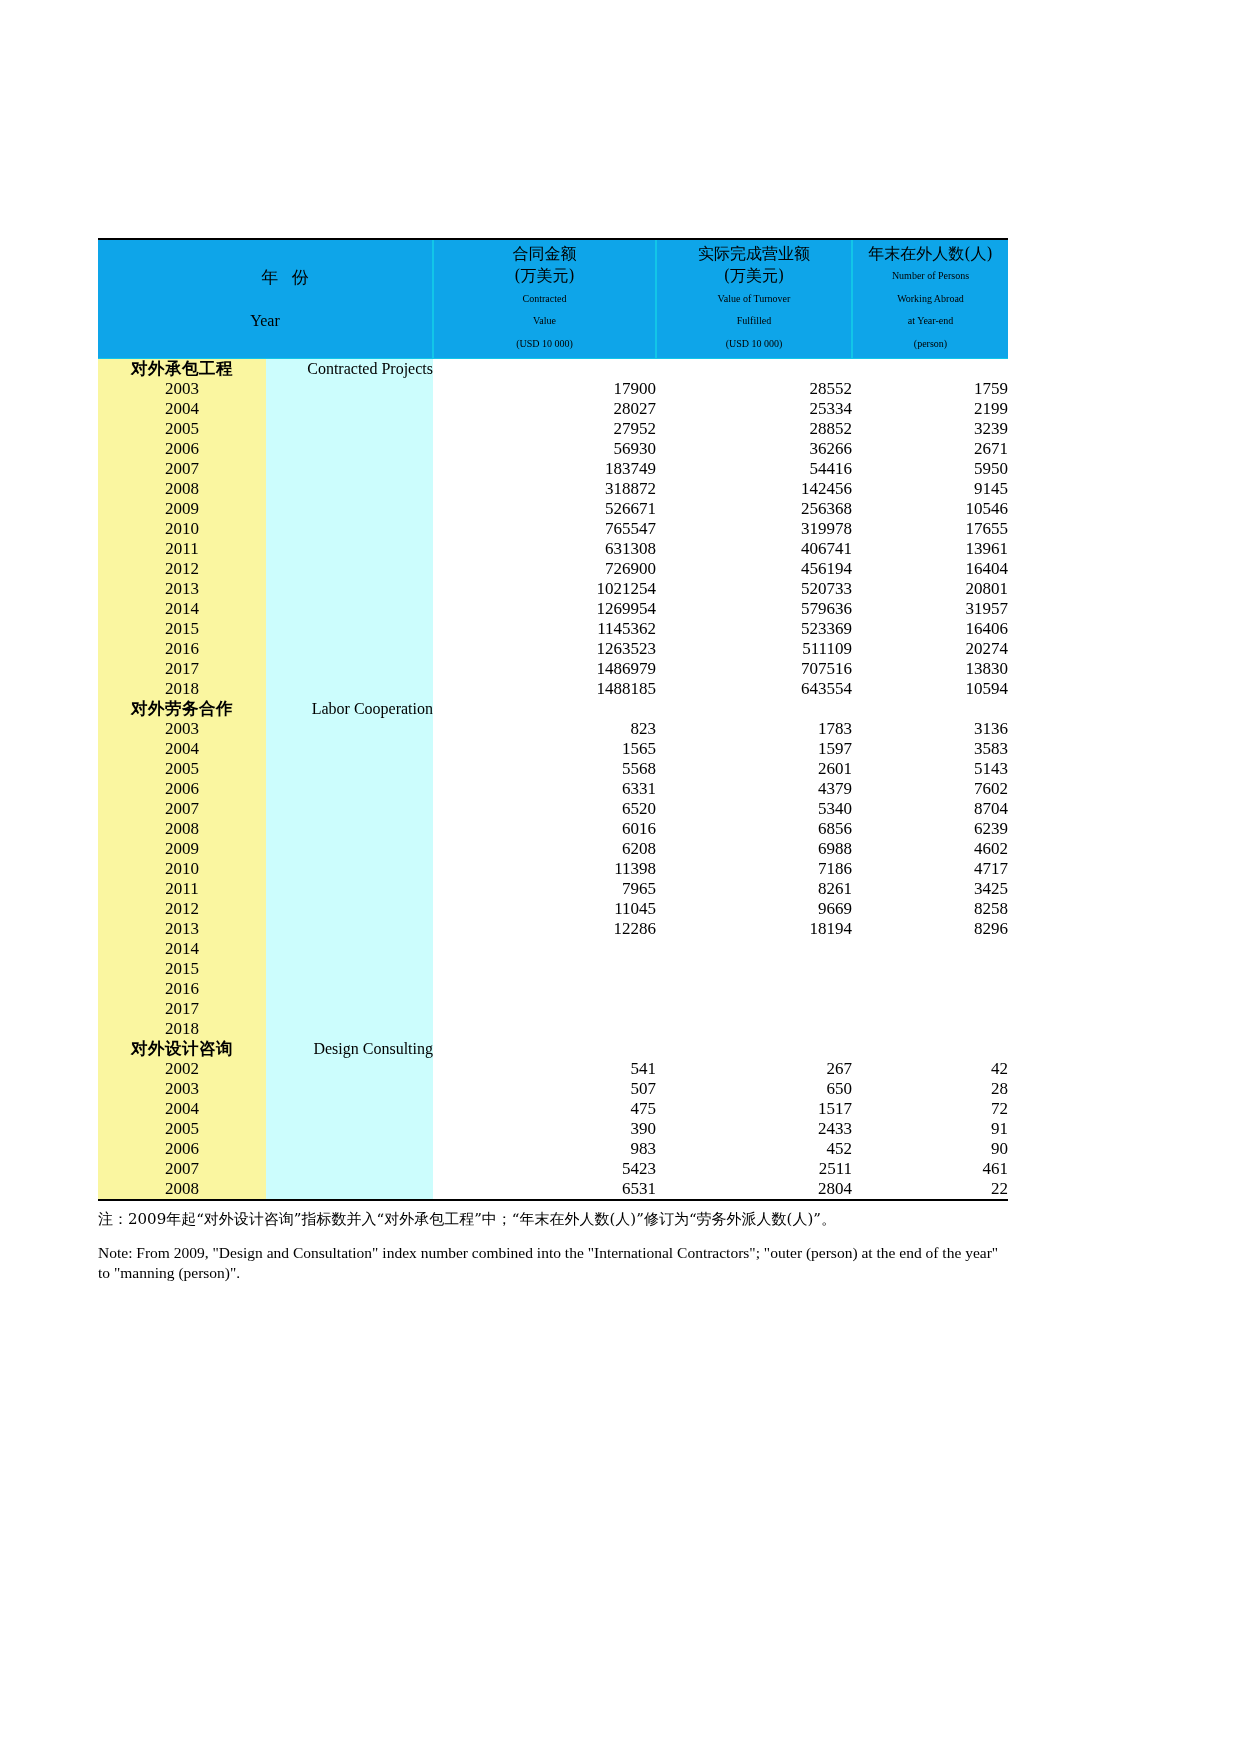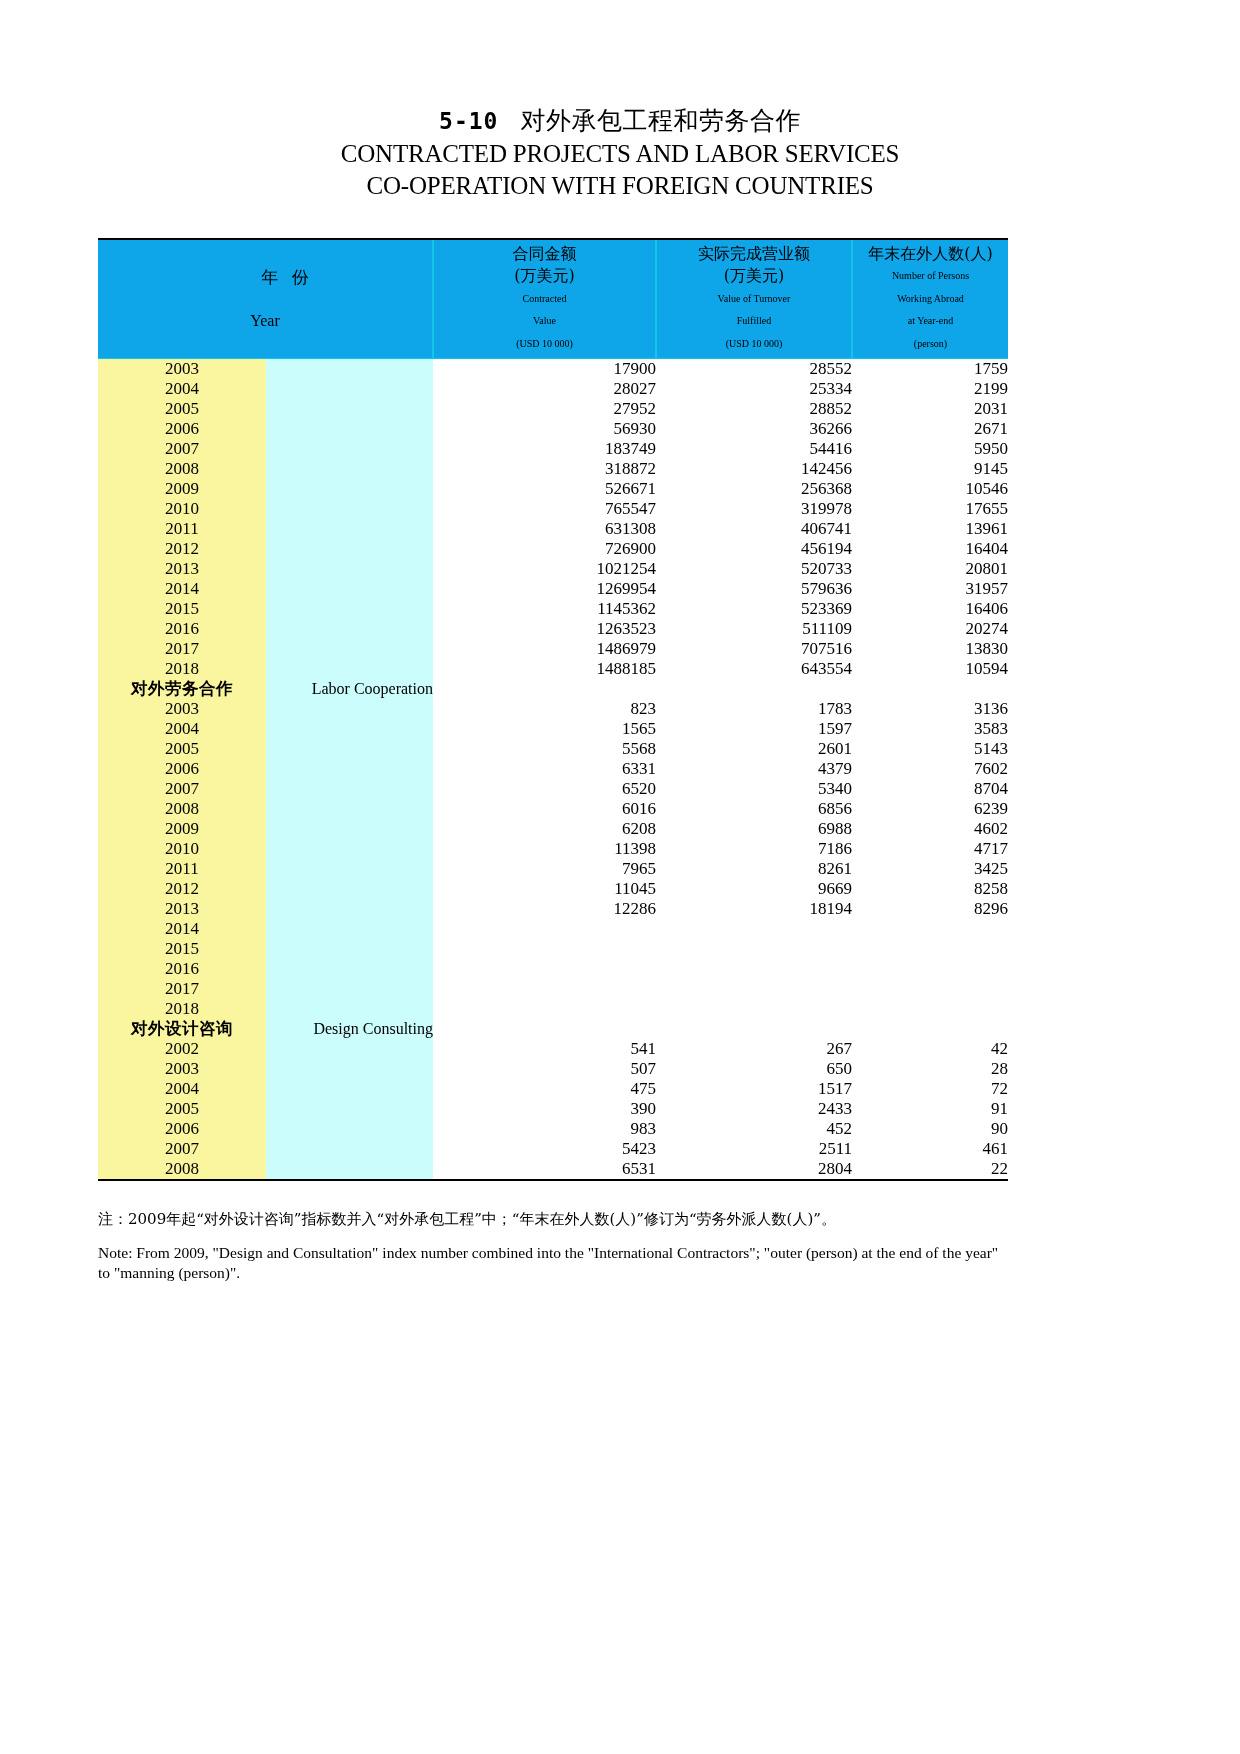--- a/index.html
+++ b/index.html
@@ -153,27 +153,20 @@
     font-size: 15.5px;
     line-height: 20px;
     margin-top: 13px;
   }
 </style>
 </head>
 <body>
 
 <div class="page">
 
-  <div class="titles">
-    <div class="title-cn">
-      <span class="num">5-10</span><span class="cn">对外承包工程和劳务合作</span>
-    </div>
-    <div class="title-en">CONTRACTED PROJECTS AND LABOR SERVICES</div>
-    <div class="title-en">CO-OPERATION WITH FOREIGN COUNTRIES</div>
-  </div>
 
   <div class="tbl-wrap">
     <table class="main">
       <colgroup>
         <col style="width:168px">
           <col style="width:167px">
         <col style="width:223px">
           <col style="width:196px">
           <col style="width:156px">
       </colgroup>
@@ -206,39 +199,46 @@
             <span class="line cn">年末在外人数(人)</span>
             <span class="line en">Number of Persons</span>
             <span class="line en">Working Abroad</span>
             <span class="line en">at Year-end</span>
             <span class="line en">(person)</span>
           </td>
         </tr>
       </thead>
       <tbody id="tbody">
           <tr>
+            <td class="c-year grp">对外承包工程</td>
+            <td class="c-label">Contracted Projects</td>
+            <td class="c-num n1"></td>
+            <td class="c-num n2"></td>
+            <td class="c-num n3"></td>
+          </tr>
+          <tr>
             <td class="c-year">2003</td>
             <td class="c-label"></td>
             <td class="c-num n1">17900</td>
             <td class="c-num n2">28552</td>
             <td class="c-num n3">1759</td>
           </tr>
           <tr>
             <td class="c-year">2004</td>
             <td class="c-label"></td>
             <td class="c-num n1">28027</td>
             <td class="c-num n2">25334</td>
             <td class="c-num n3">2199</td>
           </tr>
           <tr>
             <td class="c-year">2005</td>
             <td class="c-label"></td>
             <td class="c-num n1">27952</td>
             <td class="c-num n2">28852</td>
-            <td class="c-num n3">2031</td>
+            <td class="c-num n3">3239</td>
           </tr>
           <tr>
             <td class="c-year">2006</td>
             <td class="c-label"></td>
             <td class="c-num n1">56930</td>
             <td class="c-num n2">36266</td>
             <td class="c-num n3">2671</td>
           </tr>
           <tr>
             <td class="c-year">2007</td>

